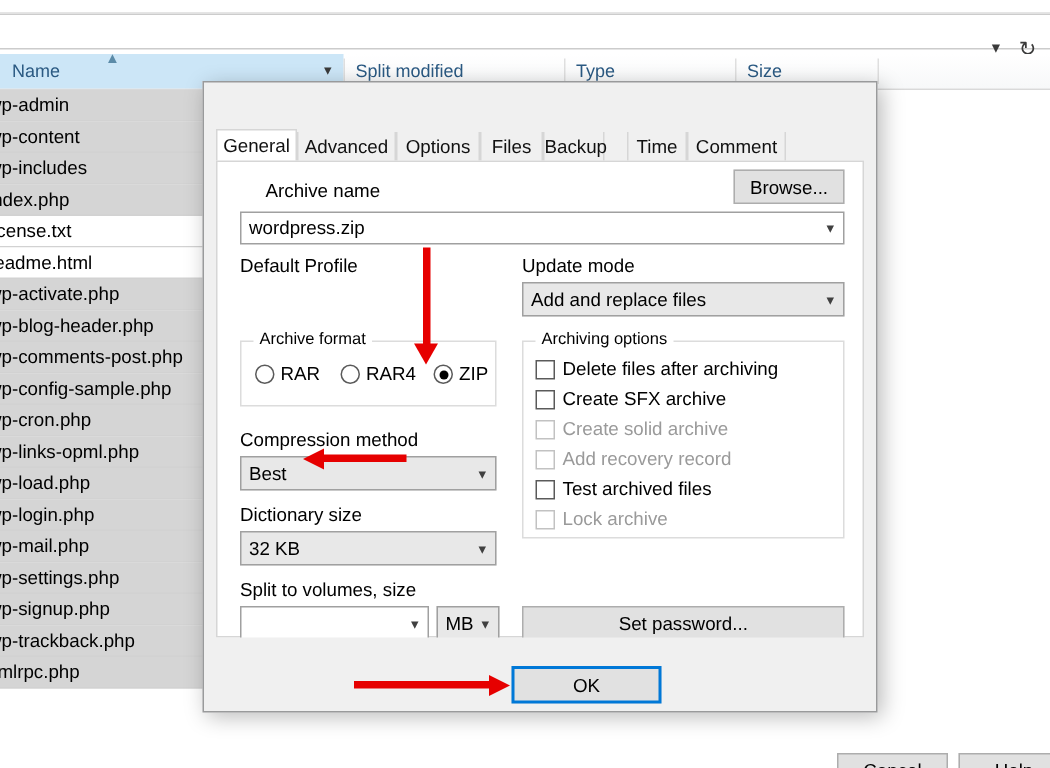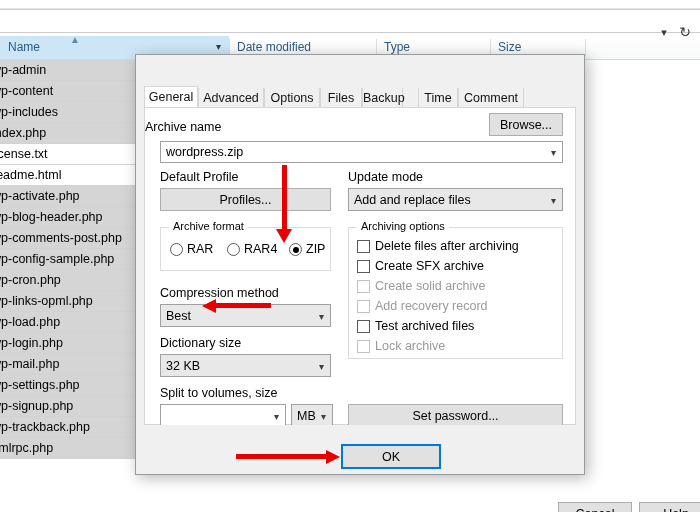--- a/index.html
+++ b/index.html
@@ -222,21 +222,21 @@
     <span class="addr-refresh">↻</span>
   </div>
 
   <div class="col-header">
     <div class="col-name">
       <span class="sortmark">▲</span>
       <span class="col-label" style="left:8px;">Name</span>
     </div>
     <span class="col-namechev">▾</span>
     <span class="col-sep" style="left:229px;"></span>
-    <span class="col-label" style="left:237px;">Date modified</span>
+    <span class="col-label" style="left:237px;">Split modified</span>
     <span class="col-sep" style="left:376px;"></span>
     <span class="col-label" style="left:384px;">Type</span>
     <span class="col-sep" style="left:490px;"></span>
     <span class="col-label" style="left:498px;">Size</span>
     <span class="col-sep" style="left:585px;"></span>
   </div>
 
   <div class="filelist" id="filelist">
       <div class="frow sel"><span>wp-admin</span></div>
       <div class="frow sel"><span>wp-content</span></div>
@@ -267,29 +267,28 @@
         <div class="tab inactive" style="left: 62px; width: 66px;">Advanced</div>
         <div class="tab inactive" style="left: 128px; width: 56px;">Options</div>
         <div class="tab inactive" style="left: 184px; width: 42px;">Files</div>
         <div class="tab inactive" style="left: 226px; width: 41px;">Backup</div>
         <div class="tab inactive" style="left: 282px; width: 40px;">Time</div>
         <div class="tab inactive" style="left: 322px; width: 66px;">Comment</div>
       </div>
 
     <div class="tabpage">
 
-      <span class="lbl" style="left:0; top:12px;">Archive name</span>
+      <span class="lbl" style="left:32px; top:12px;">Archive name</span>
       <div class="btn" style="left:344px; top:5px; width:74px; height:23px;">Browse...</div>
       <div class="combo white" style="left:15px; top:33px; width:403px; height:22px;">
         <span class="cv">wordpress.zip</span>
         <span class="carat">▾</span>
       </div>
 
       <span class="lbl" style="left:15px; top:62px;">Default Profile</span>
-      <div class="btn" style="left:15px; top:80px; width:171px; height:23px;">Profiles...</div>
 
       <span class="lbl" style="left:203px; top:62px;">Update mode</span>
       <div class="combo" style="left:203px; top:80px; width:215px; height:23px;">
         <span class="cv">Add and replace files</span>
         <span class="carat">▾</span>
       </div>
 
       <div class="groupbox" style="left:15px; top:119px; width:171px; height:44px;"></div>
       <span class="group-title" style="left:24px; top:112px;">Archive format</span>
 

